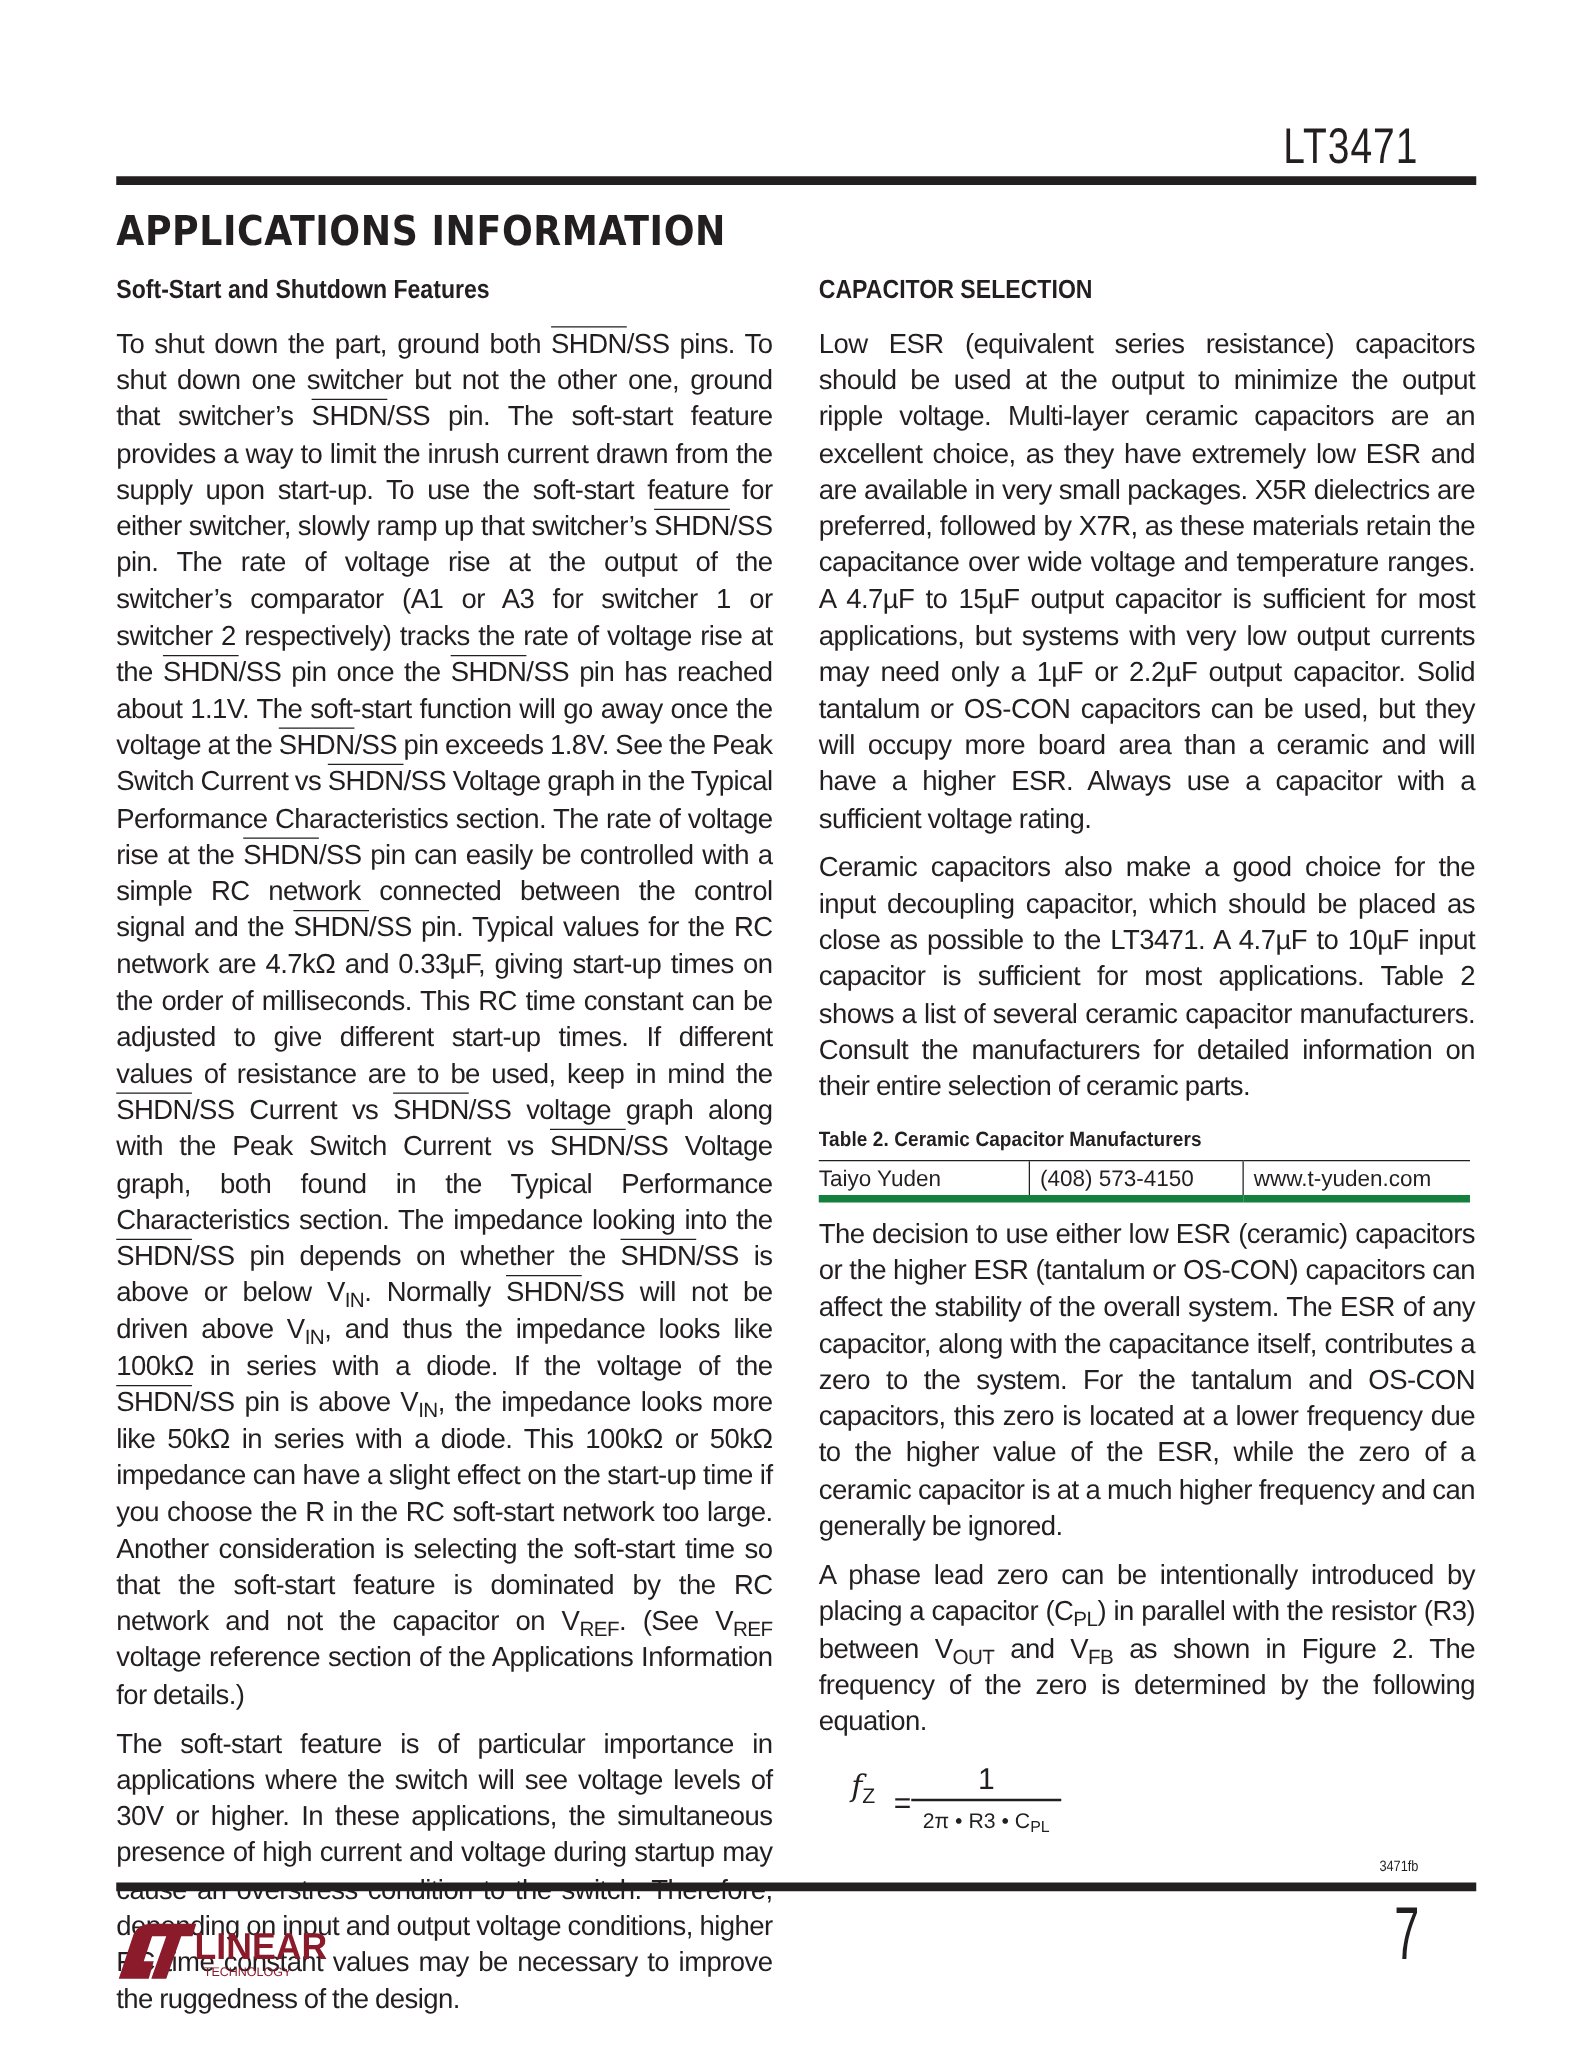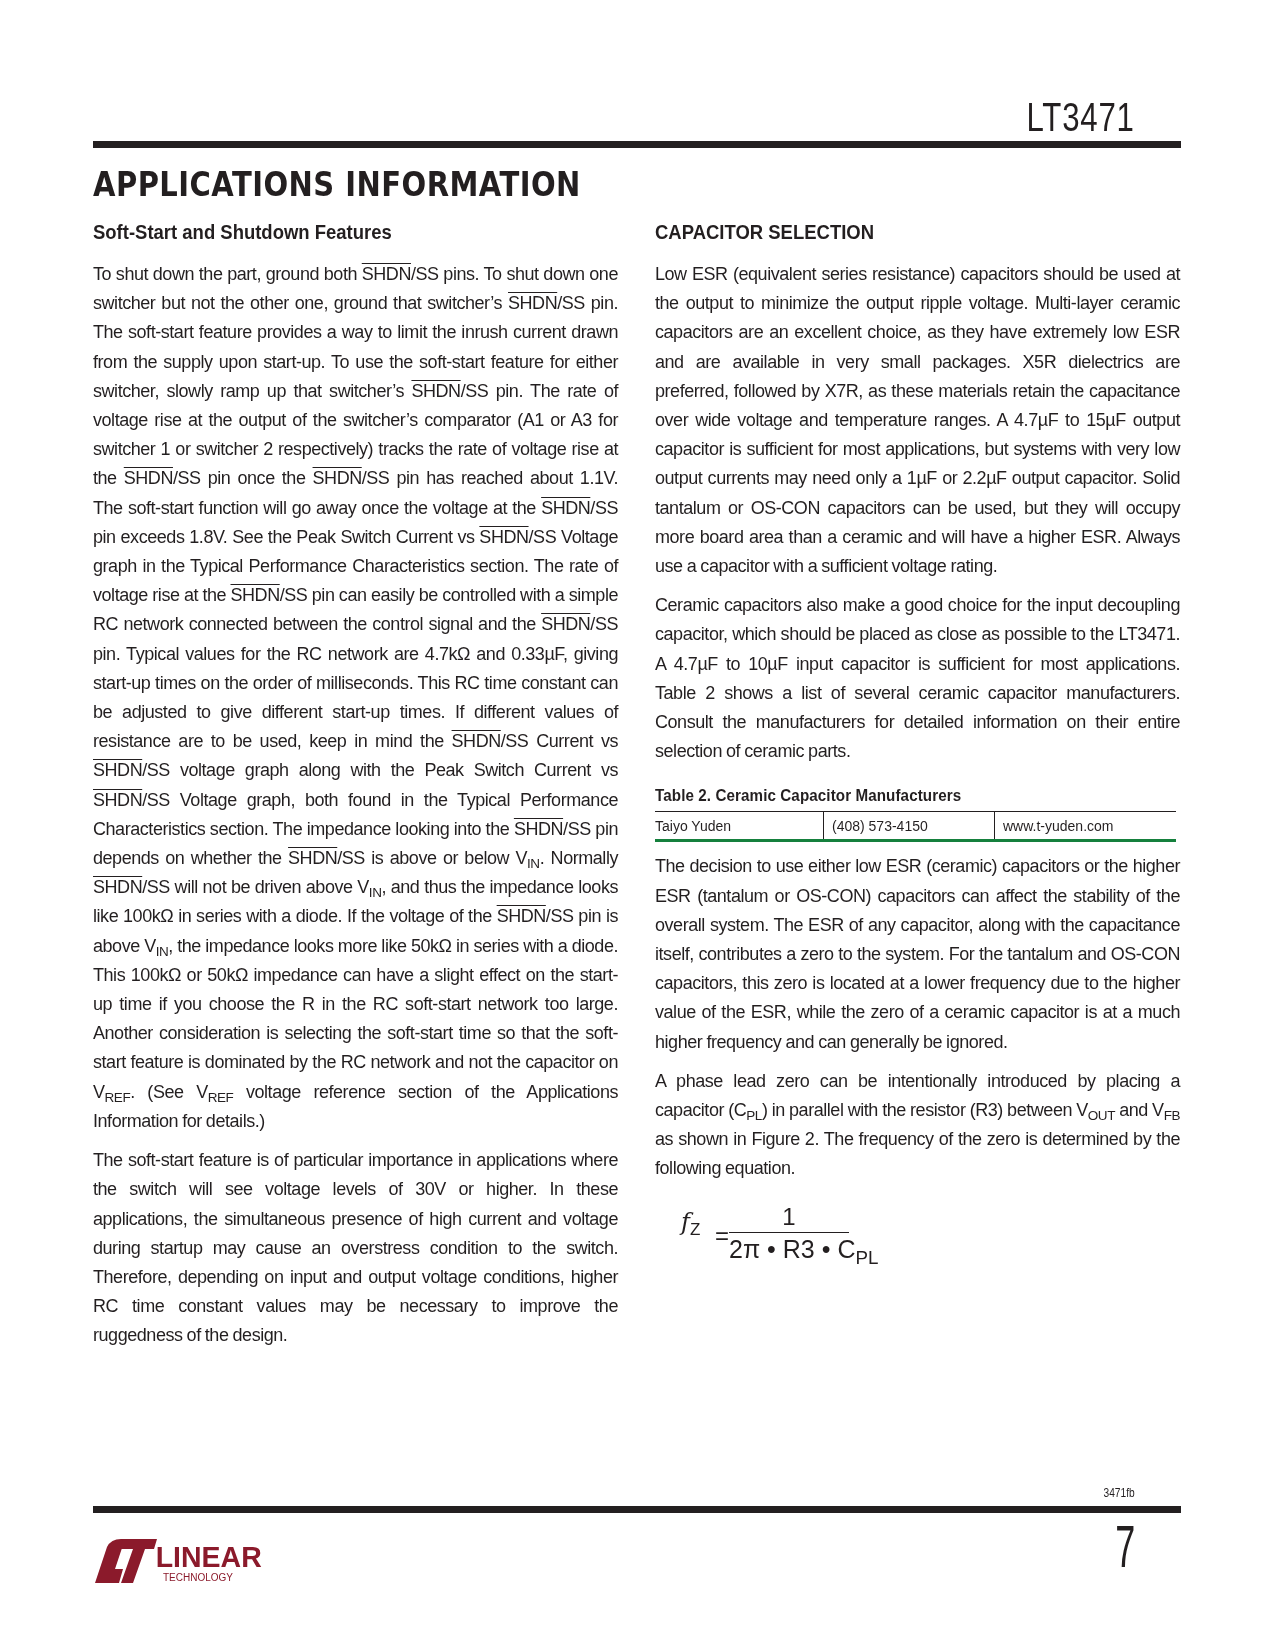--- a/index.html
+++ b/index.html
@@ -21,50 +21,50 @@
     text-transform: uppercase; color: #231f20;
   }
   .col { position: absolute; top: 220px; width: 525px; }
   .col-left { left: 93px; }
   .col-right { left: 655px; }
   h3 {
     margin: 0 0 16px 0; font-size: 21px; font-weight: bold;
     transform: scaleX(0.88); transform-origin: left top; white-space: nowrap;
   }
   p.body {
-    margin: 0 0 10px 0; font-size: 18px; line-height: 29.2px;
+    margin: 0 0 10px 0; font-size: 22px; line-height: 29.2px;
     text-align: justify; letter-spacing: -0.45px; word-spacing: -0.5px;
     font-stretch: condensed;
   }
   .ol { text-decoration: overline; text-decoration-thickness: 1px; }
   sub { font-size: 0.75em; vertical-align: -0.3em; line-height: 0; }
   .table-title {
     font-size: 16.5px; font-weight: bold; margin: 20px 0 6px 0;
     letter-spacing: 0.1px; transform: scaleX(0.92); transform-origin: left top; white-space: nowrap;
   }
   table.mfr { width: 521px; border-collapse: collapse; margin-bottom: 10px; }
   table.mfr td {
-    font-size: 14px; padding: 3px 4px 2px 0; height: 22px;
-    border-top: 1px solid #231f20; border-bottom: 3px solid #15803d;
+    font-size: 18px; padding: 3px 4px 2px 0; height: 22px;
+    border-top: 1px solid #231f20; border-bottom: 6px solid #15803d;
     letter-spacing: 0;
   }
   table.mfr td + td { border-left: 1px solid #231f20; padding-left: 8px; }
   table.mfr td:nth-child(1) { width: 164px; }
   table.mfr td:nth-child(2) { width: 158px; }
   .equation {
     position: relative; margin: 18px 0 0 26px; height: 70px;
     font-size: 22px;
   }
   .eq-lhs { position: absolute; left: 0; top: 6px; font-family: "DejaVu Serif", serif; font-style: italic; font-size: 24px; }
   .eq-lhs sub { font-style: normal; font-family: "Liberation Sans", sans-serif; font-size: 17px; }
   .eq-eq { position: absolute; left: 34px; top: 20px; font-size: 24px; }
   .eq-frac { position: absolute; left: 48px; top: 0; width: 120px; text-align: center; }
   .eq-num { display: block; font-size: 24px; line-height: 30px; }
   .eq-bar { display: block; height: 1.5px; background: #231f20; }
-  .eq-den { display: block; font-size: 25px; line-height: 32px; white-space: nowrap; }
+  .eq-den { display: block; font-size: 17px; line-height: 32px; white-space: nowrap; }
   .doc-code { position: absolute; right: 140px; top: 1486px; font-size: 12px; transform: scaleX(0.85); transform-origin: right top; }
   .bottom-rule { position: absolute; left: 93px; top: 1506px; width: 1088px; height: 7px; background: #231f20; }
   .page-number {
     position: absolute; right: 140px; top: 1512px; font-size: 60px;
     transform: scaleX(0.6); transform-origin: right top;
   }
   .logo { position: absolute; left: 93px; top: 1535px; width: 170px; height: 52px; }
 </style>
 </head>
 <body>

